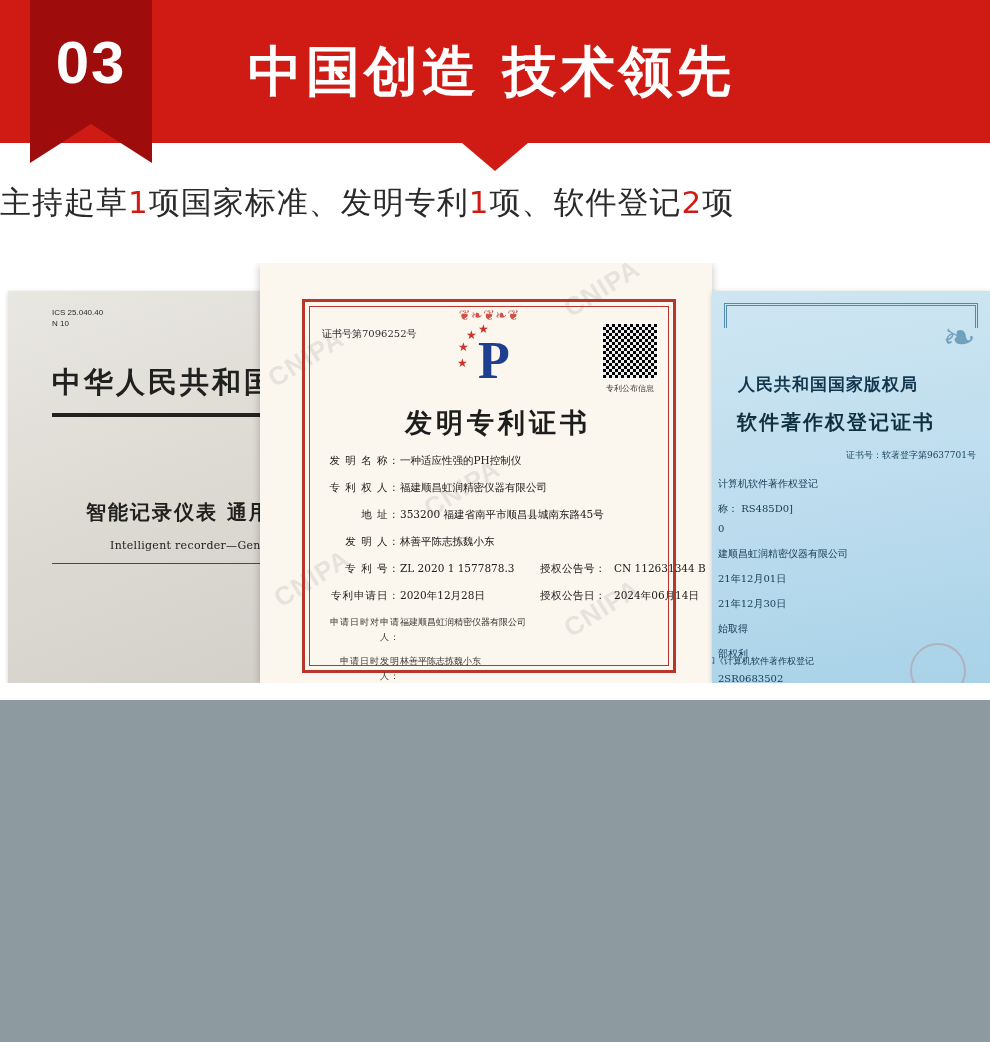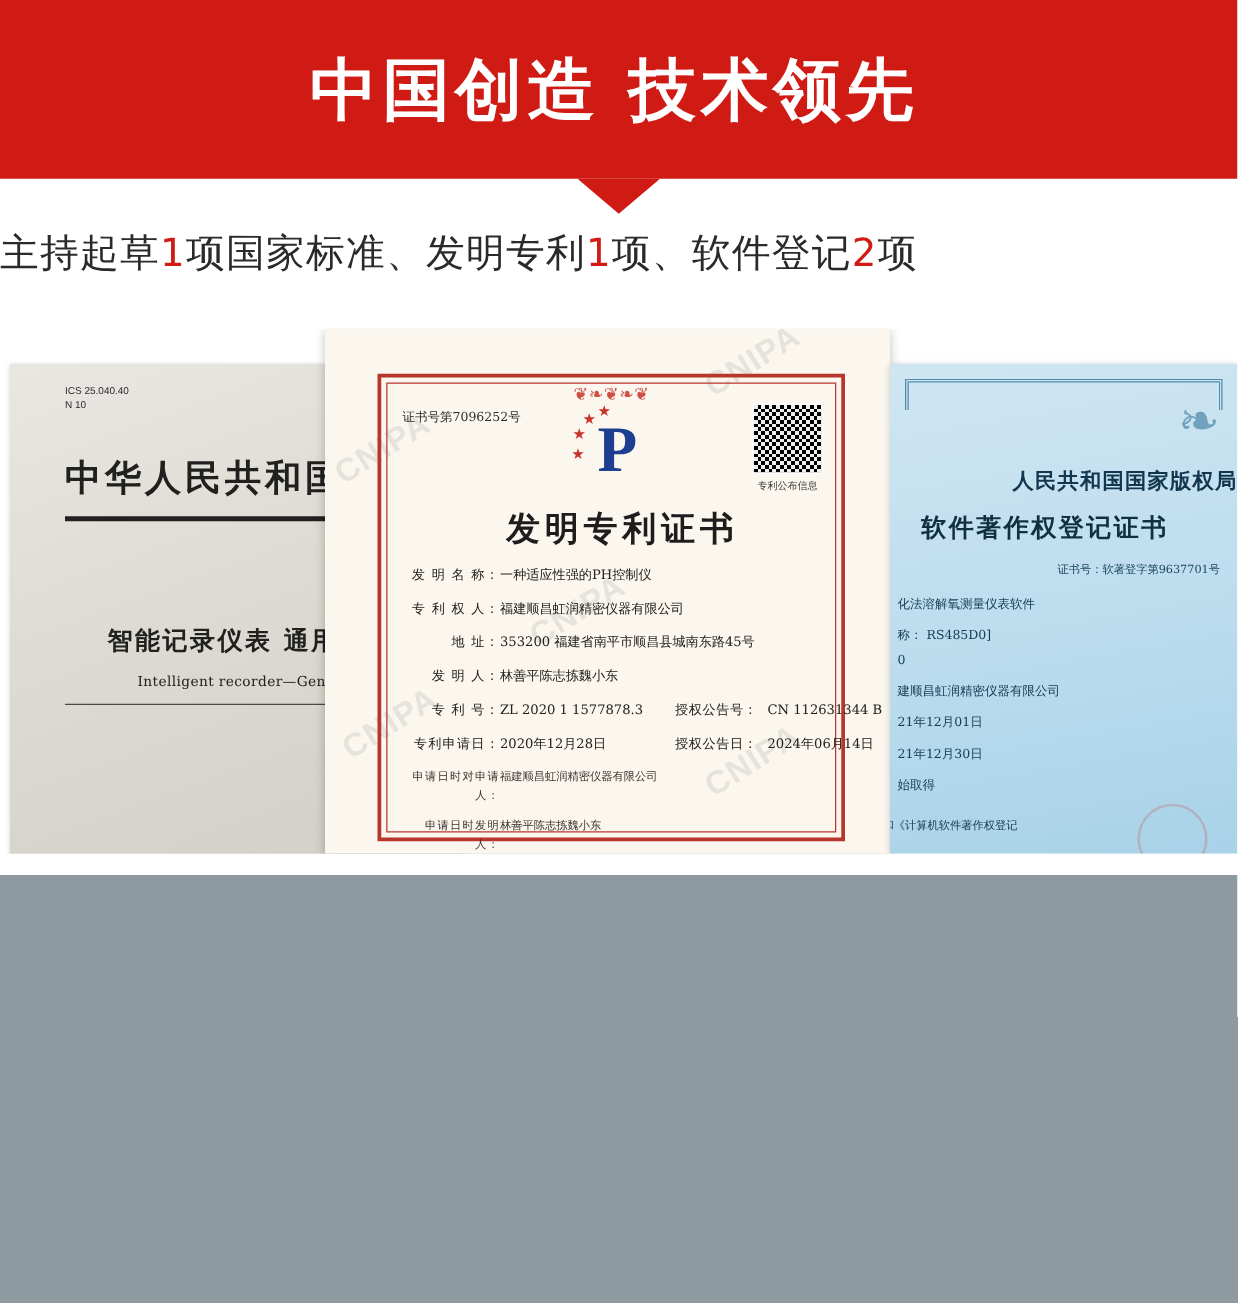--- a/index.html
+++ b/index.html
@@ -353,21 +353,21 @@
     opacity: 0.55;
     font-size: 40px;
     line-height: 40px;
     text-align: right;
   }
   .cert-soft .gov-line {
     position: absolute;
     left: 0;
     top: 82px;
     width: 278px;
-    text-align: right;
+    text-align: center;
     font-size: 17px;
     font-weight: bold;
     letter-spacing: 1px;
     color: #12364d;
     white-space: nowrap;
     text-indent: -46px;
   }
   .cert-soft .doc-title {
     position: absolute;
     left: 0;
@@ -433,20 +433,23 @@
     top: 700px;
     width: 990px;
     height: 342px;
     background: #8d9aa0;
   }
 </style>
 </head>
 <body>
 
 <div class="banner">
+  <div class="banner-ribbon">
+    <span class="banner-number">03</span>
+  </div>
   <div class="banner-title">中国创造  技术领先</div>
 </div>
 <div class="banner-notch"></div>
 
 <div class="subtitle-wrap">
   <div class="subtitle">
     <span>主持起草</span><span class="hl">1</span><span>项国家标准、发明专利</span><span class="hl">1</span><span>项、软件登记</span><span class="hl">2</span><span>项</span>
   </div>
 </div>
 
@@ -532,26 +535,28 @@
 
   <div class="cert-soft">
     <div class="frame-top"></div>
     <div class="corner">❧</div>
     <div class="gov-line">人民共和国国家版权局</div>
     <div class="doc-title">软件著作权登记证书</div>
     <div class="cert-no">
       <span>证书号：</span><span>软著登字第9637701号</span>
     </div>
     <div class="srows">
-      <div class="srow">化法溶解氧测量仪表软件</div>
+      <div class="srow">计算机软件著作权登记</div>
       <div class="srow tight">称：  RS485D0]</div>
       <div class="srow">0</div>
       <div class="srow">建顺昌虹润精密仪器有限公司</div>
       <div class="srow">21年12月01日</div>
       <div class="srow">21年12月30日</div>
       <div class="srow">始取得</div>
+      <div class="srow">部权利</div>
+      <div class="srow">2SR0683502</div>
     </div>
     <div class="seal"></div>
     <div class="footnote">件保护条例》和《计算机软件著作权登记</div>
   </div>
 </div>
 
 <div class="bottom-area"></div>
 
 </body></html>

